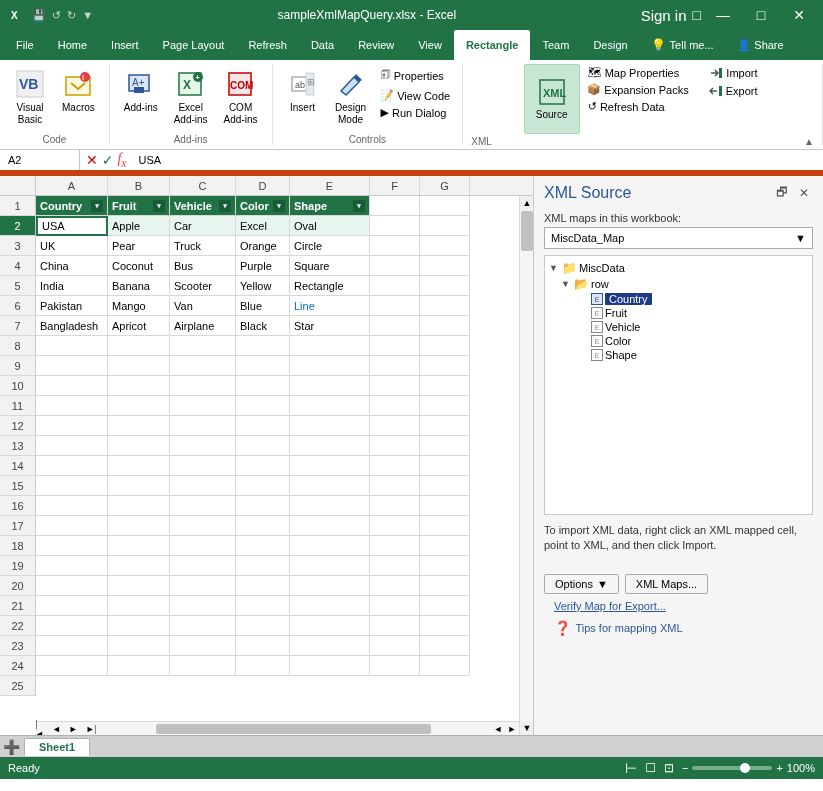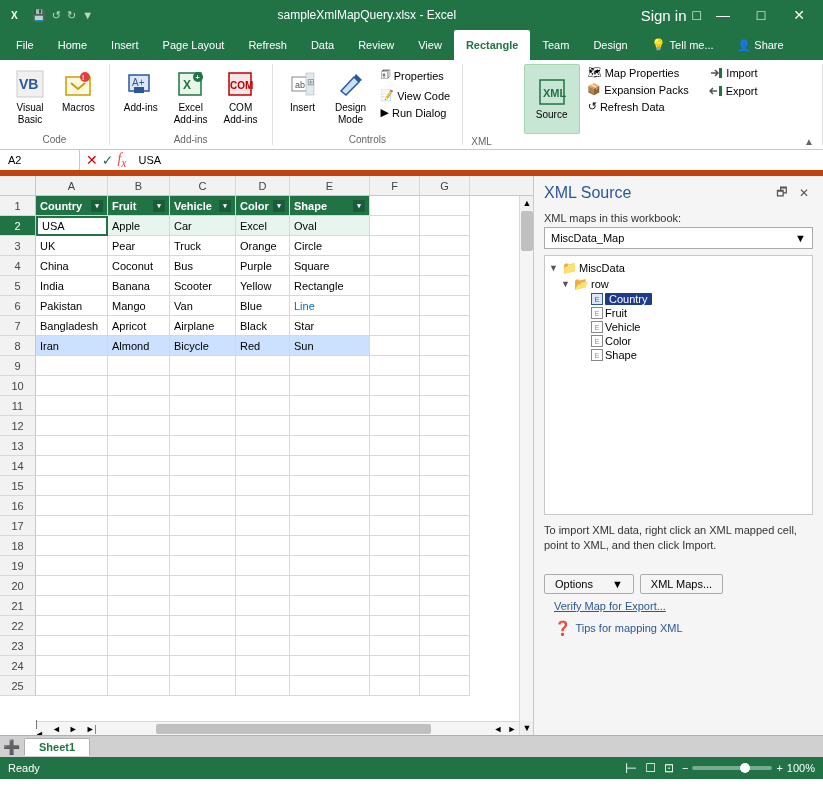--- a/index.html
+++ b/index.html
@@ -342,21 +342,21 @@
     .xml-footer-btns { display: flex; gap: 6px; }
     .xml-footer-btn {
       padding: 3px 10px;
       border: 1px solid #ababab;
       background: #f5f5f5;
       font-size: 11px;
       cursor: pointer;
       border-radius: 2px;
       display: flex;
       align-items: center;
-      gap: 19px;
+      gap: 4px;
     }
     .xml-link { color: #2b579a; text-decoration: underline; cursor: pointer; font-size: 11px; padding: 2px 10px; }
     .xml-tips { display: flex; align-items: center; gap: 4px; padding: 2px 10px; font-size: 11px; color: #2b579a; cursor: pointer; }
 
     
     .dropdown-arrow {
       width: 12px;
       height: 12px;
       background: #195c39;
       color: #fff;
@@ -699,29 +699,20 @@
           <div class="grid-row">
             <div class="cell" style="width:72px">Bangladesh</div>
             <div class="cell" style="width:62px">Apricot</div>
             <div class="cell" style="width:66px">Airplane</div>
             <div class="cell" style="width:54px">Black</div>
             <div class="cell" style="width:80px">Star</div>
             <div class="cell" style="width:50px"></div>
             <div class="cell" style="width:50px"></div>
           </div>
 
-          <div class="grid-row">
-            <div class="cell" style="width:72px;background:#cce0ff;">Iran</div>
-            <div class="cell" style="width:62px;background:#cce0ff;">Almond</div>
-            <div class="cell" style="width:66px;background:#cce0ff;">Bicycle</div>
-            <div class="cell" style="width:54px;background:#cce0ff;">Red</div>
-            <div class="cell" style="width:80px;background:#cce0ff;">Sun</div>
-            <div class="cell" style="width:50px"></div>
-            <div class="cell" style="width:50px"></div>
-          </div>
 
           <div class="grid-row">
               <div class="cell" style="width:72px"></div>
               <div class="cell" style="width:62px"></div>
               <div class="cell" style="width:66px"></div>
               <div class="cell" style="width:54px"></div>
               <div class="cell" style="width:80px"></div>
               <div class="cell" style="width:50px"></div>
               <div class="cell" style="width:50px"></div>
             </div>

